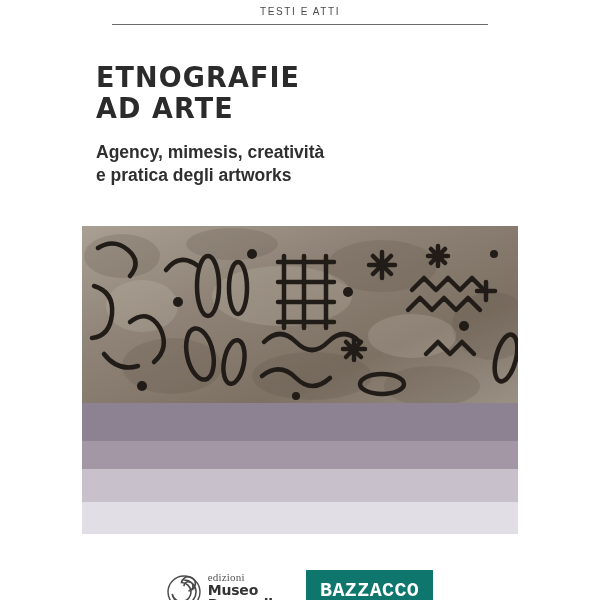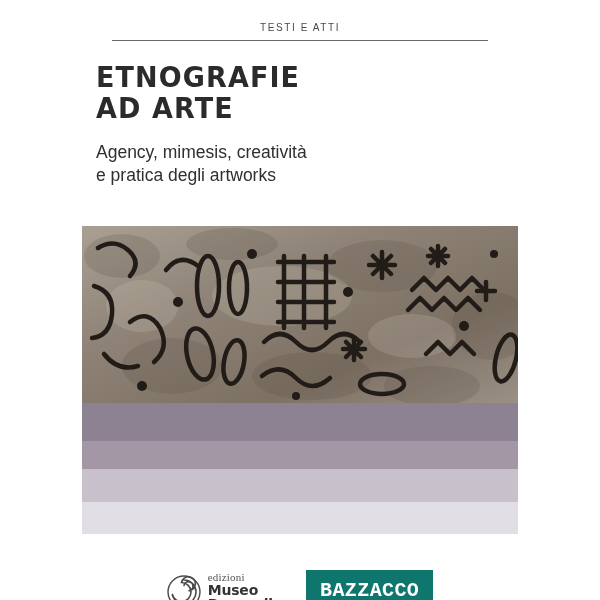--- a/index.html
+++ b/index.html
@@ -18,21 +18,21 @@
     position: relative;
     width: 600px;
     height: 600px;
     background: #ffffff;
     box-sizing: border-box;
   }
 
   
   .series-wrap {
     position: absolute;
-    top: 22px;
+    top: 6px;
     left: 112px;
     width: 376px;
     text-align: center;
   }
   .series-label {
     font-size: 10px;
     letter-spacing: 1.6px;
     color: #4a4a4a;
     text-transform: uppercase;
     font-family: "Liberation Sans", sans-serif;
@@ -58,21 +58,21 @@
     line-height: 1.08;
     letter-spacing: 1.2px;
     color: #2b2b2b;
     transform: scaleX(0.93);
     transform-origin: left center;
     white-space: pre-line;
   }
   .subtitle {
     margin-top: 16px;
     font-family: "Liberation Sans", sans-serif;
-    font-weight: normal;
+    font-weight: bold;
     font-size: 17.5px;
     line-height: 1.33;
     color: #2f2f2f;
     white-space: pre-line;
   }
   .editor {
     position: absolute;
     top: 187px;
     left: 112px;
     font-family: "Liberation Sans", sans-serif;

